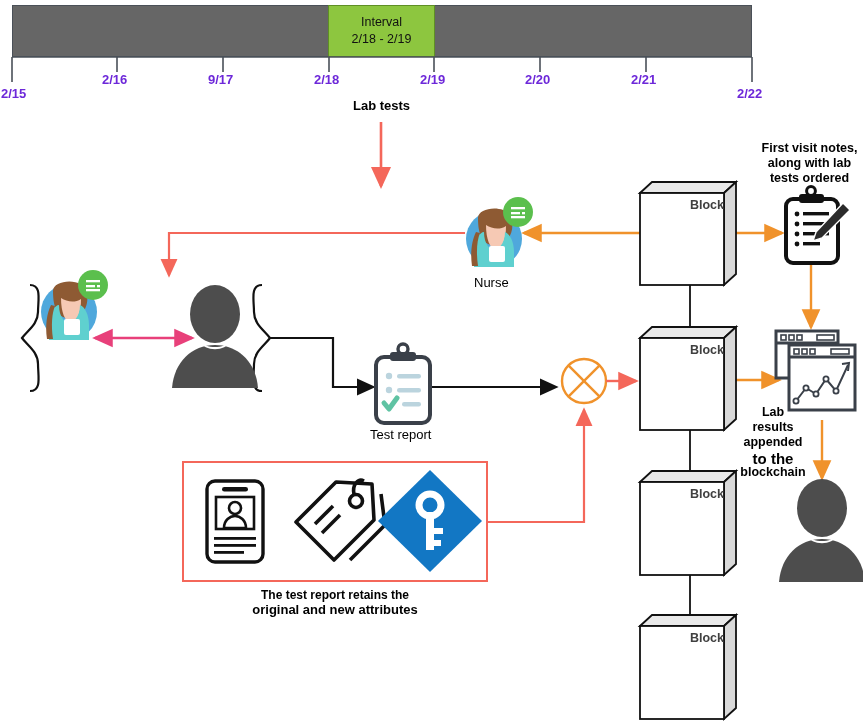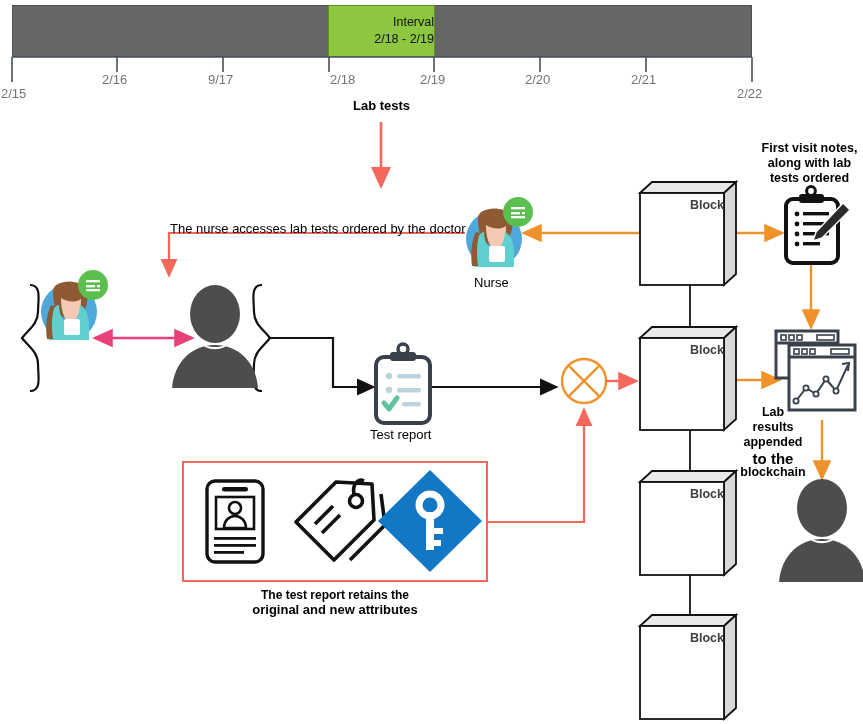--- a/index.html
+++ b/index.html
@@ -1,26 +1,26 @@
 <!DOCTYPE html>
 <html><head>
 <meta charset="utf-8">
 <style>
   html,body{margin:0;padding:0;background:#ffffff;}
   body{width:863px;height:724px;position:relative;overflow:hidden;
        font-family:"Liberation Sans","DejaVu Sans",sans-serif;color:#000;}
   .stage{position:absolute;left:0;top:0;width:863px;height:724px;}
   svg.layer{position:absolute;left:0;top:0;width:863px;height:724px;overflow:visible;}
   .lbl{position:absolute;white-space:pre;line-height:1.18;}
-  .tick-lbl{font-size:13px;color:#737373;}
+  .tick-lbl{font-size:13px;color:#6d28d9;font-weight:bold;}
   .bold{font-weight:bold;}
   .ctr{text-align:center;}
   .interval-box{position:absolute;background:#8CC63E;background:#8DC63F;
       border:1px solid #5f8f25;box-sizing:border-box;display:flex;
-      flex-direction:column;align-items:flex-end;justify-content:center;
+      flex-direction:column;align-items:center;justify-content:center;
       font-size:12.5px;color:#111;line-height:1.35;}
   .grayband{position:absolute;background:#666666;border:1px solid #4a5058;box-sizing:border-box;}
   .blocklbl{position:absolute;font-size:12.5px;font-weight:bold;color:#404040;text-align:right;}
 </style>
 </head>
 <body>
 
 <div class="stage">
 
   <div class="grayband" style="left:12px;top:5px;width:317px;height:52px;"></div>
@@ -250,29 +250,28 @@
       <circle cx="430" cy="505" r="11" fill="none" stroke="#ffffff" stroke-width="7"></circle>
       <rect x="426" y="512" width="8" height="38" fill="#ffffff"></rect>
       <rect x="434" y="528" width="9" height="6" fill="#ffffff"></rect>
       <rect x="434" y="540" width="7" height="6" fill="#ffffff"></rect>
     </g>
   </svg>
 
   <div class="lbl tick-lbl" style="left:1px;top:86px;">2/15</div>
   <div class="lbl tick-lbl" style="left:102px;top:72px;">2/16</div>
   <div class="lbl tick-lbl" style="left:208px;top:72px;">9/17</div>
-  <div class="lbl tick-lbl" style="left:314px;top:72px;margin-left:16px;">2/18</div>
+  <div class="lbl tick-lbl" style="left:314px;top:72px;">2/18</div>
   <div class="lbl tick-lbl" style="left:420px;top:72px;">2/19</div>
   <div class="lbl tick-lbl" style="left:525px;top:72px;">2/20</div>
   <div class="lbl tick-lbl" style="left:631px;top:72px;">2/21</div>
   <div class="lbl tick-lbl" style="left:737px;top:86px;">2/22</div>
 
   <div class="lbl bold" style="left:353px;top:98px;font-size:13px;">Lab tests</div>
 
-  <div class="lbl" style="left:170px;top:221px;font-size:13px;">The nurse accesses lab tests ordered by the doctor</div>
 
   <div class="lbl" style="left:474px;top:275px;font-size:13px;text-align:right;">Nurse</div>
 
   <div class="lbl" style="left:370px;top:427px;font-size:13px;">Test report</div>
 
   <div class="lbl bold ctr" style="left:185px;top:588px;width:300px;font-size:12px;">The test report retains the</div>
   <div class="lbl bold ctr" style="left:185px;top:602px;width:300px;font-size:13px;">original and new attributes</div>
 
   <div class="lbl bold ctr" style="left:756px;top:141px;width:107px;font-size:12.5px;">First visit notes,</div>
   <div class="lbl bold ctr" style="left:756px;top:156px;width:107px;font-size:12.5px;">along with lab</div>

